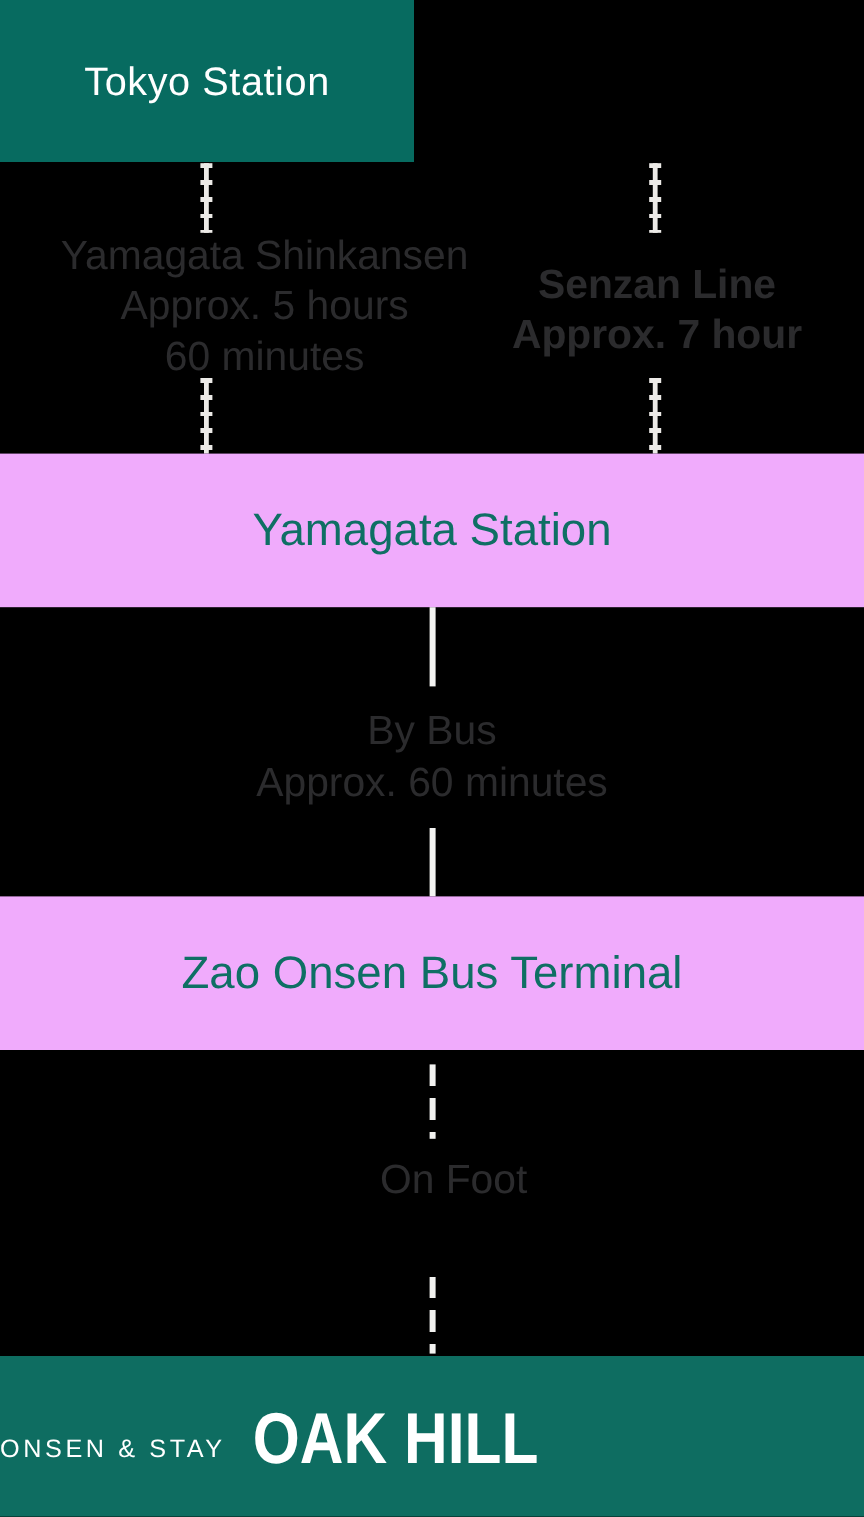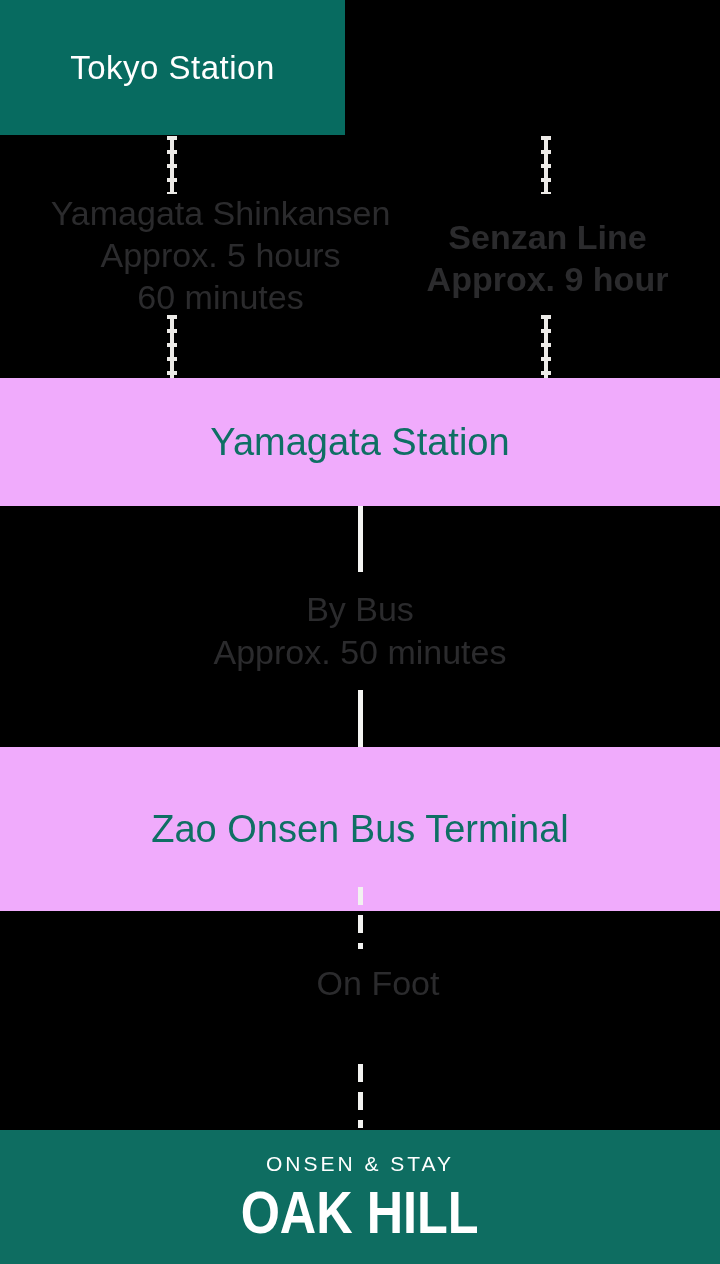--- a/index.html
+++ b/index.html
@@ -28,36 +28,36 @@
   .route-left{left:0;top:192px;width:345px;margin-left:48px;}
   .route-right{left:375px;top:216px;width:345px;font-weight:bold;}
   .route-bus{left:0;top:588px;width:720px;line-height:43px;}
   .route-foot{left:18px;top:962px;width:720px;line-height:43px;}
 
   
   .white-band{position:absolute;left:0;width:720px;background:#f0abfc;
     display:flex;align-items:center;justify-content:center;}
   .white-band span{color:#0f6f64;font-size:38px;}
   .band-yamagata{top:378px;height:128px;}
-  .band-zao{top:747px;height:164px;}
+  .band-zao{top:747px;height:128px;}
 
   
   .solid-line{position:absolute;left:358px;width:5px;background:#f4f4f2;}
   .solid-top{top:506px;height:66px;}
   .solid-bottom{top:690px;height:57px;}
 
   
   .dash-line{position:absolute;left:358px;width:5px;
     background:repeating-linear-gradient(to bottom,#f2f2f0 0 18px,transparent 18px 28px);}
   .dash-top{top:887px;height:62px;}
   .dash-bottom{top:1064px;height:64px;}
 
   
   .footer{position:absolute;left:0;top:1130px;width:720px;height:134px;background:#0e6d61;
-    display:flex;flex-direction:column;align-items:center;}
+    display:flex;flex-direction:row;align-items:center;}
   .footer .tagline{margin-top:22px;color:#ffffff;font-size:21px;letter-spacing:3px;}
   .footer .brand{margin-top:2px;color:#ffffff;font-size:60px;font-weight:700;
     display:inline-block;transform:scaleX(0.84);transform-origin:center;letter-spacing:0px;}
 </style>
 </head>
 <body>
 
 <div class="page">
 
   <div class="station-box box-left">
@@ -70,31 +70,31 @@
   <div class="rail rail-rb"></div>
 
   <div class="route-text route-left">
     <div>Yamagata Shinkansen</div>
     <div>Approx. 5 hours</div>
     <div>60 minutes</div>
   </div>
 
   <div class="route-text route-right">
     <div>Senzan Line</div>
-    <div>Approx. 9 hour</div>
+    <div>Approx. 7 hour</div>
   </div>
 
   <div class="white-band band-yamagata">
     <span>Yamagata Station</span>
   </div>
 
   <div class="solid-line solid-top"></div>
   <div class="route-text route-bus">
     <div>By Bus</div>
-    <div>Approx. 50 minutes</div>
+    <div>Approx. 60 minutes</div>
   </div>
   <div class="solid-line solid-bottom"></div>
 
   <div class="white-band band-zao">
     <span>Zao Onsen Bus Terminal</span>
   </div>
 
   <div class="dash-line dash-top"></div>
   <div class="route-text route-foot">
     <div>On Foot</div>

